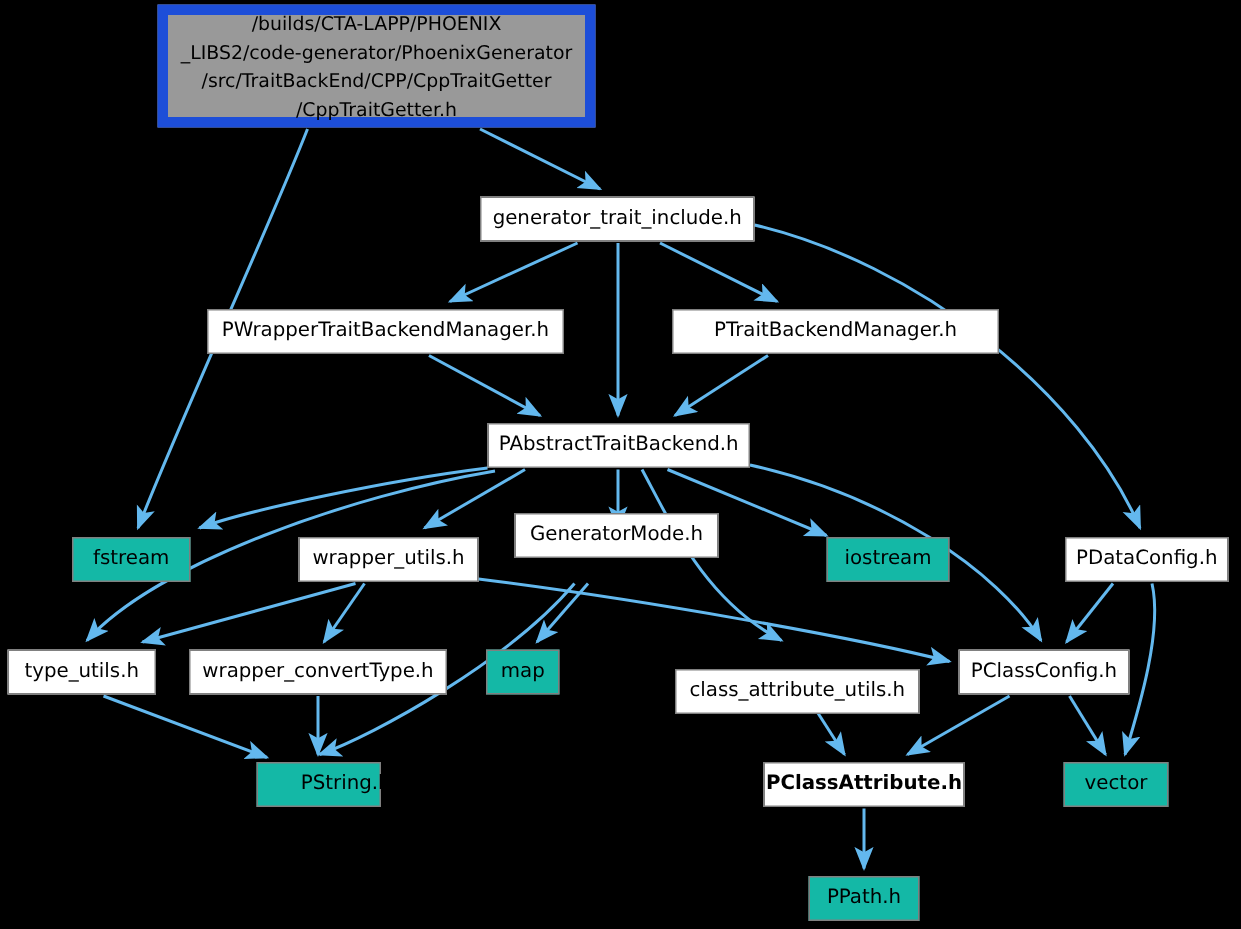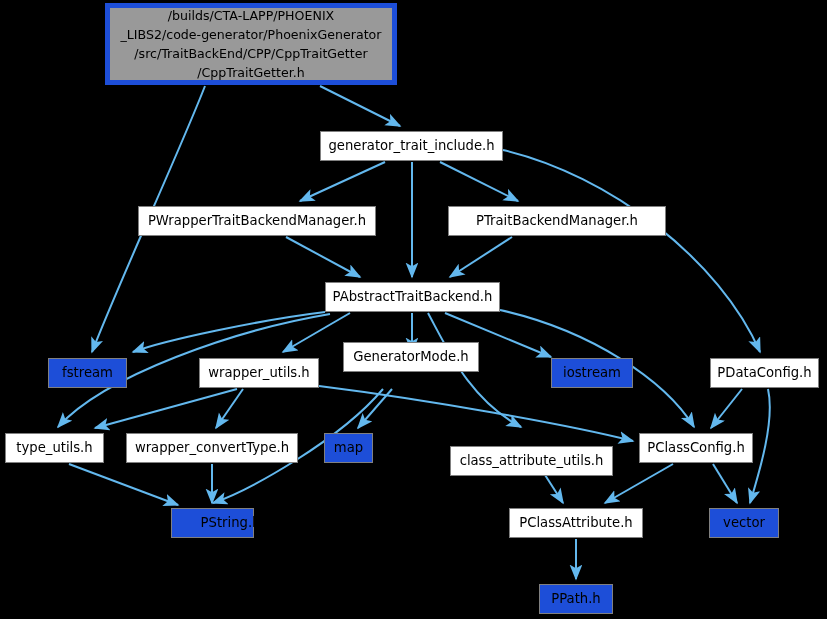--- a/index.html
+++ b/index.html
@@ -18,22 +18,22 @@
     align-items:center;
     justify-content:center;
     text-align:center;
     color:#000000;
     font-size:13.2px;
     line-height:16px;
     white-space:pre;
     z-index:5;
   }
   .node.white{ background:#ffffff; border:1px solid #808080; }
-  .node.gray { background:#1d4ed8; border:1px solid #808080; }
-  .node.root { background:#999999; border:5px solid #1d4ed8; }
+  .node.gray { background:#14b8a6; border:1px solid #808080; }
+  .node.root { background:#999999; border:7px solid #1d4ed8; }
   .node .lbl{ display:block; pointer-events:none; }
 </style>
 </head>
 <body>
 
 <div id="canvas">
   <svg id="edges" viewBox="0 0 827 619" xmlns="http://www.w3.org/2000/svg">
     <defs>
       <marker id="ah" markerWidth="9" markerHeight="9" refX="7.2" refY="3.2" orient="auto" markerUnits="strokeWidth">
         <path d="M0,0 L8,3.2 L0,6.4 L1.8,3.2 z" fill="#63b8ee"></path>
@@ -83,17 +83,17 @@
       <div class="node white" style="left: 199px; top: 358px; width: 120px; height: 30px;"><span class="lbl">wrapper_utils.h</span></div>
       <div class="node white" style="left: 343px; top: 342px; width: 136px; height: 30px;"><span class="lbl">GeneratorMode.h</span></div>
       <div class="node gray" style="left: 551px; top: 358px; width: 82px; height: 30px;"><span class="lbl">iostream</span></div>
       <div class="node white" style="left: 710px; top: 358px; width: 109px; height: 30px;"><span class="lbl">PDataConfig.h</span></div>
       <div class="node white" style="left: 5px; top: 433px; width: 99px; height: 30px;"><span class="lbl">type_utils.h</span></div>
       <div class="node white" style="left: 126px; top: 433px; width: 172px; height: 30px;"><span class="lbl">wrapper_convertType.h</span></div>
       <div class="node gray" style="left: 324px; top: 433px; width: 49px; height: 30px;"><span class="lbl">map</span></div>
       <div class="node white" style="left: 450px; top: 446px; width: 163px; height: 30px;"><span class="lbl">class_attribute_utils.h</span></div>
       <div class="node white" style="left: 639px; top: 433px; width: 114px; height: 30px;"><span class="lbl">PClassConfig.h</span></div>
       <div class="node gray" style="left: 171px; top: 508px; width: 83px; height: 30px; padding-left: 36px;"><span class="lbl">PString.h</span></div>
-      <div class="node white" style="left: 509px; top: 508px; width: 134px; height: 30px;"><span class="lbl">PClassAttribute.h</span></div>
+      <div class="node white" style="left: 509px; top: 508px; width: 134px; height: 30px; font-weight: bold;"><span class="lbl">PClassAttribute.h</span></div>
       <div class="node gray" style="left: 709px; top: 508px; width: 70px; height: 30px;"><span class="lbl">vector</span></div>
       <div class="node gray" style="left: 539px; top: 584px; width: 74px; height: 30px;"><span class="lbl">PPath.h</span></div>
     </div>
 </div>
 
 </body></html>

